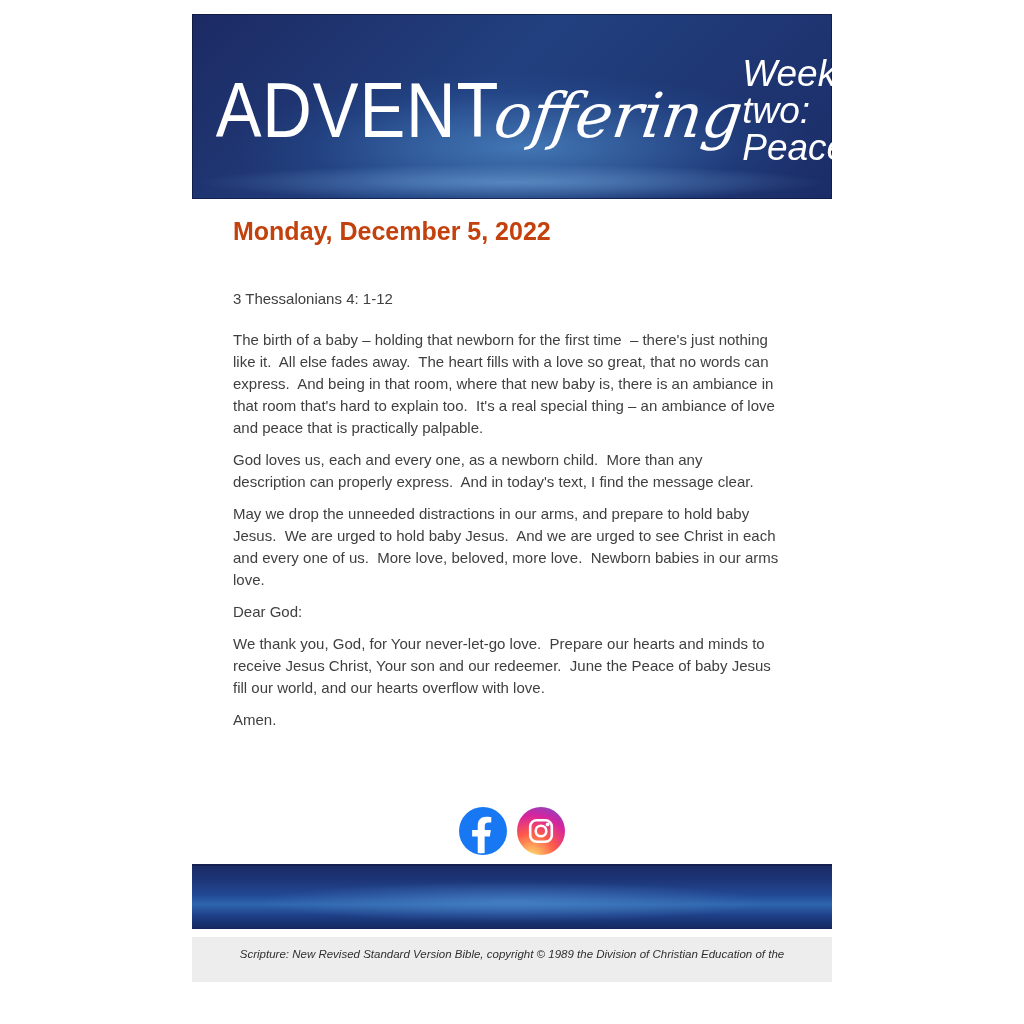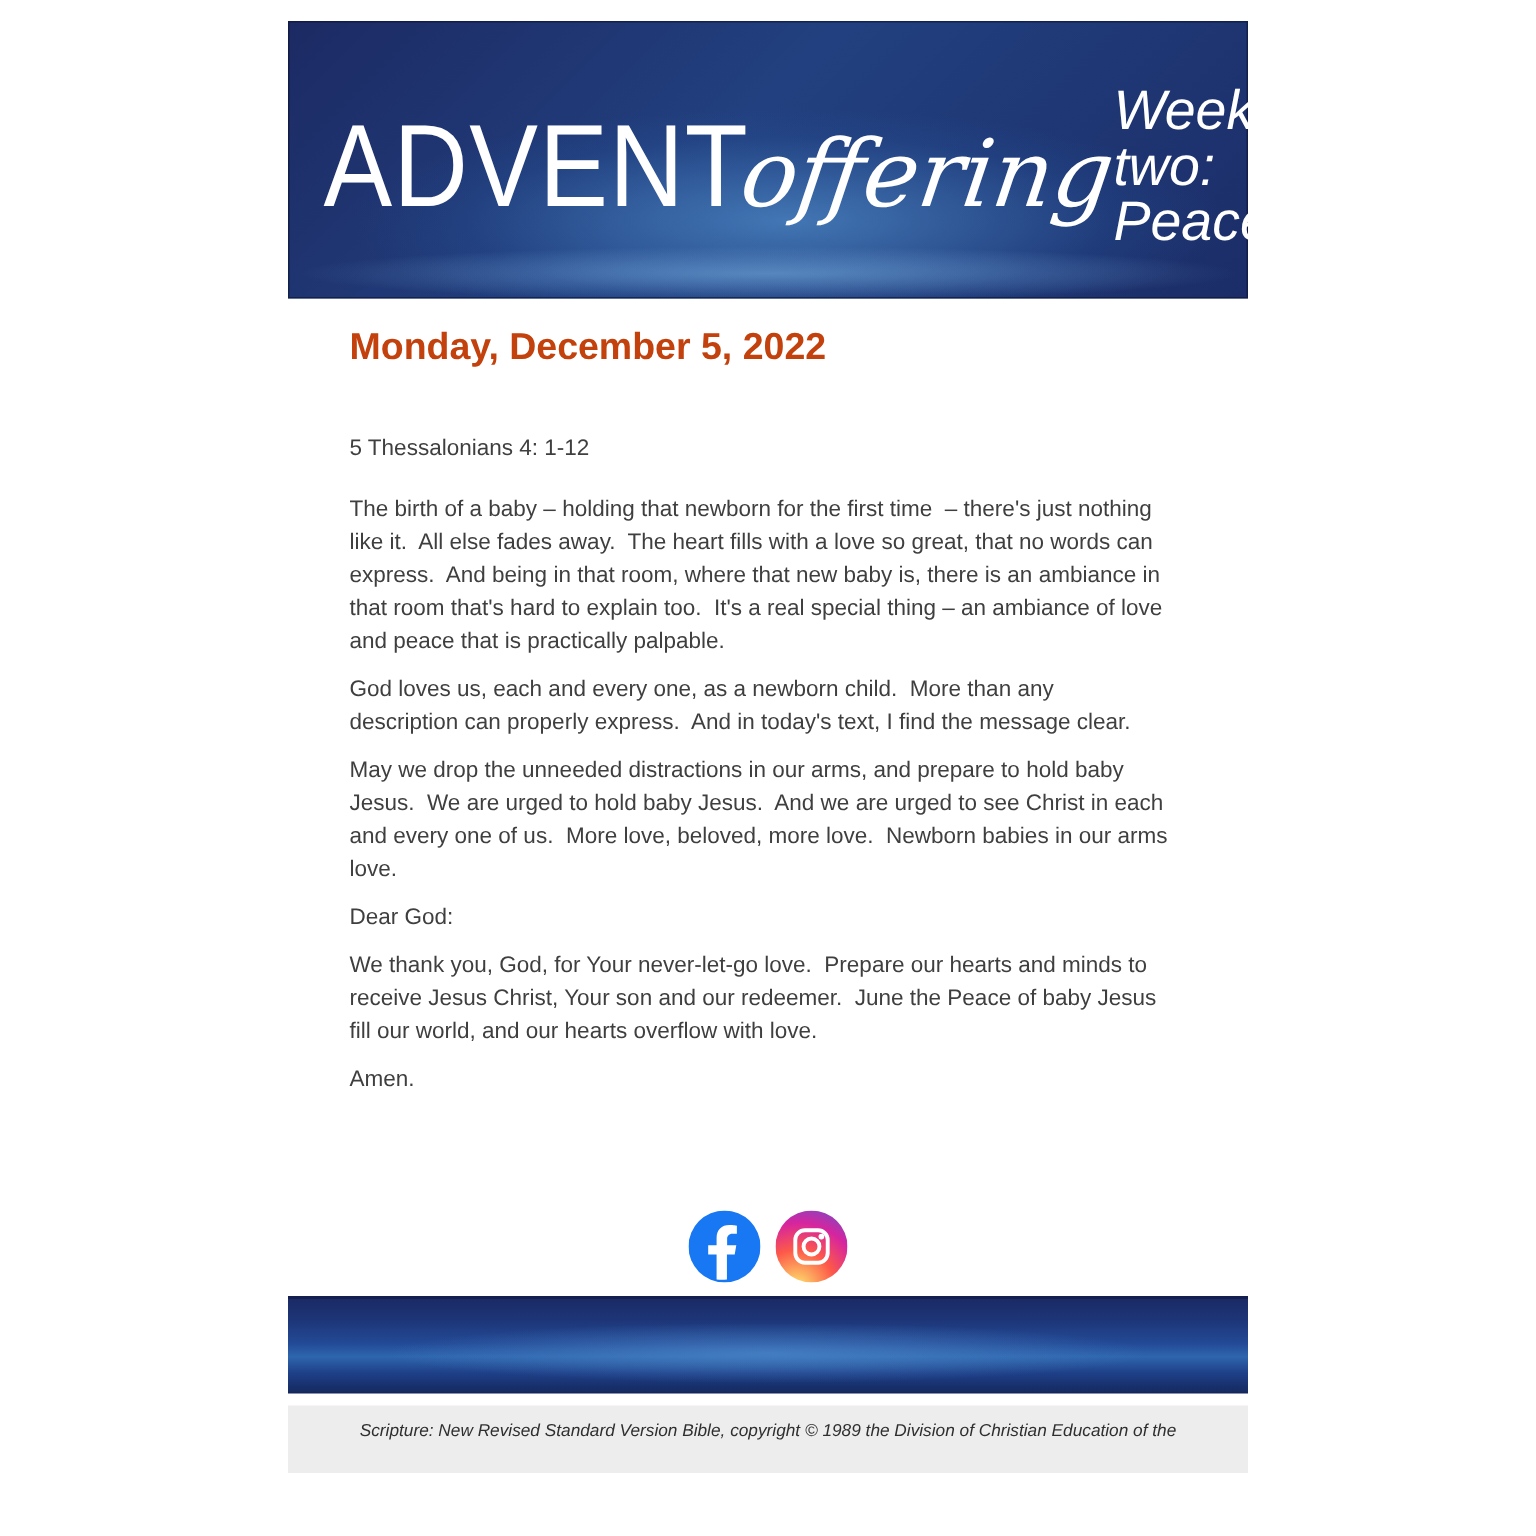--- a/index.html
+++ b/index.html
@@ -140,21 +140,21 @@
   <div class="banner">
     <div class="banner-title-row">
       <span class="banner-title-main">ADVENT</span>
       <span class="banner-title-script">offering</span>
     </div>
     <div class="banner-subtitle">Week two: Peace</div>
   </div>
 
   <div class="content">
     <h1 class="date-heading">Monday, December 5, 2022</h1>
-    <div class="scripture-ref">5 Thessalonians 4: 1-12</div>
+    <div class="scripture-ref">3 Thessalonians 4: 1-12</div>
     <div class="paragraphs">
         <p class="body-para">The birth of a baby – holding that newborn for the first time  – there's just nothing like it.  All else fades away.  The heart fills with a love so great, that no words can express.  And being in that room, where that new baby is, there is an ambiance in that room that's hard to explain too.  It's a real special thing – an ambiance of love and peace that is practically palpable.</p>
         <p class="body-para">God loves us, each and every one, as a newborn child.  More than any description can properly express.  And in today's text, I find the message clear.</p>
         <p class="body-para">May we drop the unneeded distractions in our arms, and prepare to hold baby Jesus.  We are urged to hold baby Jesus.  And we are urged to see Christ in each and every one of us.  More love, beloved, more love.  Newborn babies in our arms love.</p>
         <p class="body-para">Dear God:</p>
         <p class="body-para">We thank you, God, for Your never-let-go love.  Prepare our hearts and minds to receive Jesus Christ, Your son and our redeemer.  June the Peace of baby Jesus fill our world, and our hearts overflow with love.</p>
         <p class="body-para">Amen.</p>
       </div>
   </div>
 

